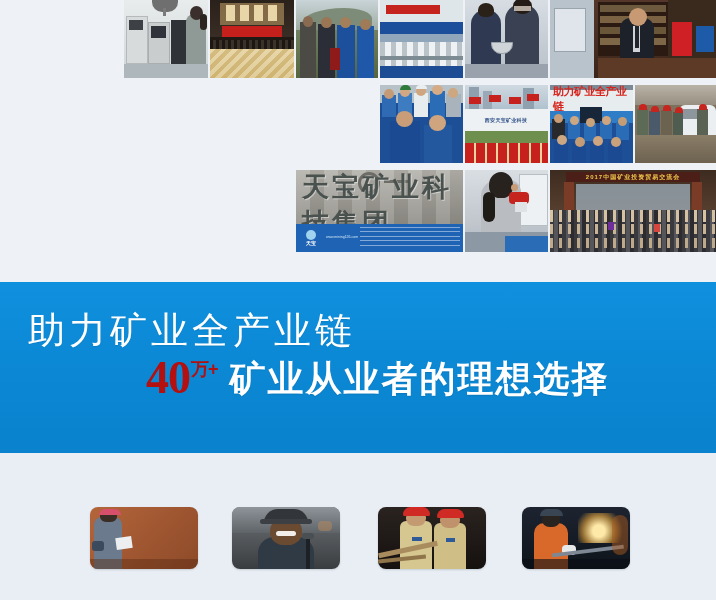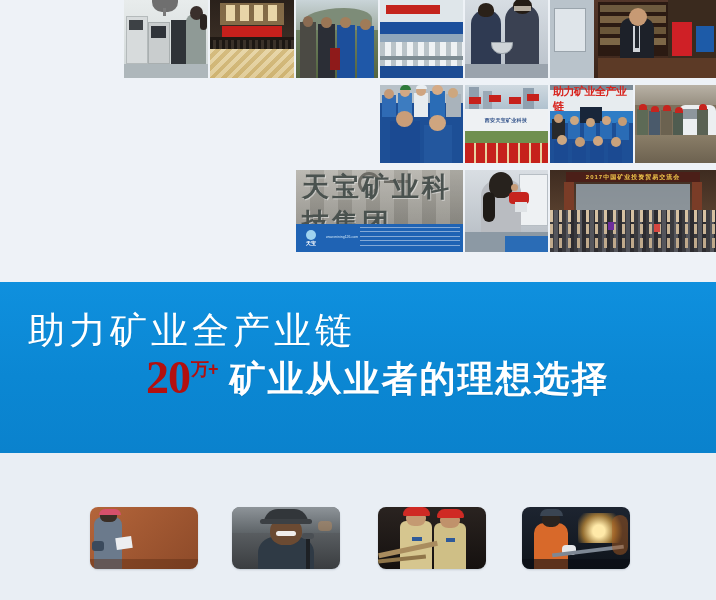--- a/index.html
+++ b/index.html
@@ -300,21 +300,21 @@
       <div class="layer" style="left:0;top:54px;width:166px;height:10px;background:repeating-linear-gradient(90deg,#c9b496 0 3px,transparent 3px 9px);"></div>
       <div class="layer" style="left:0;top:68px;width:166px;height:10px;background:repeating-linear-gradient(90deg,#bfa98b 0 3px,transparent 3px 9px);"></div>
       <div class="layer" style="left:58px;top:52px;width:6px;height:8px;background:#6e2f9c;"></div>
       <div class="layer" style="left:104px;top:54px;width:6px;height:8px;background:#d6463f;"></div>
     </div>
   </div>
 
   <div id="band">
     <div class="line1">助力矿业全产业链</div>
     <div class="line2">
-      <span class="big">20</span>
+      <span class="big">40</span>
       <span class="sup"><span>万</span><span>+</span></span>
       <span class="tail">矿业从业者的理想选择</span>
     </div>
   </div>
 
   <div id="strip" class="dots">
 
     <div class="card" style="left:90px;">
       <div class="inner" style="background:linear-gradient(135deg,#b4653a,#8d4a29);">
         <div class="layer" style="left:0;top:0;width:108px;height:62px;background:

